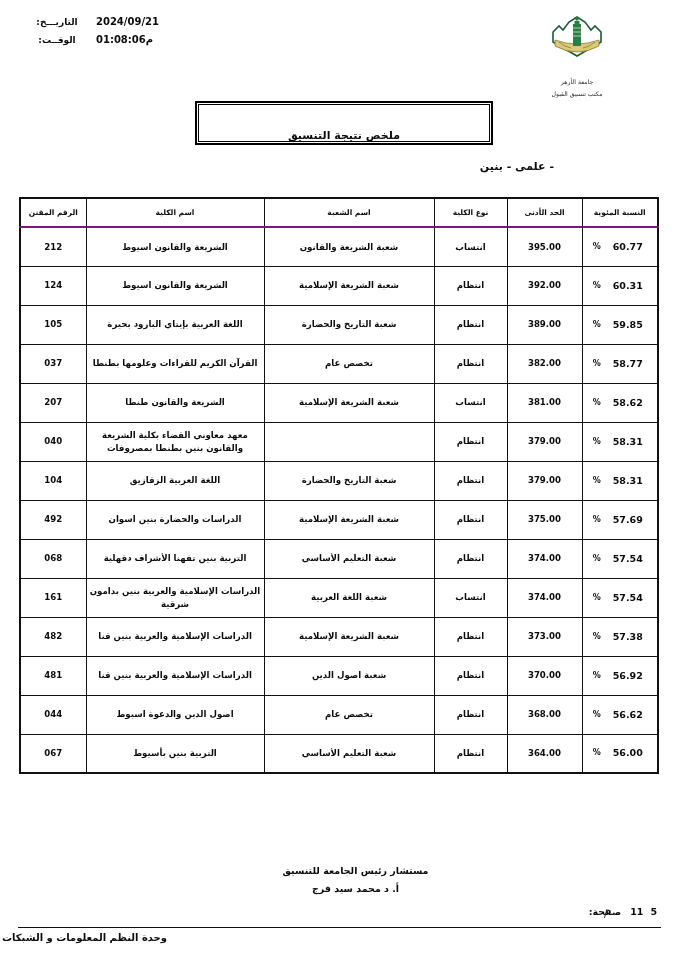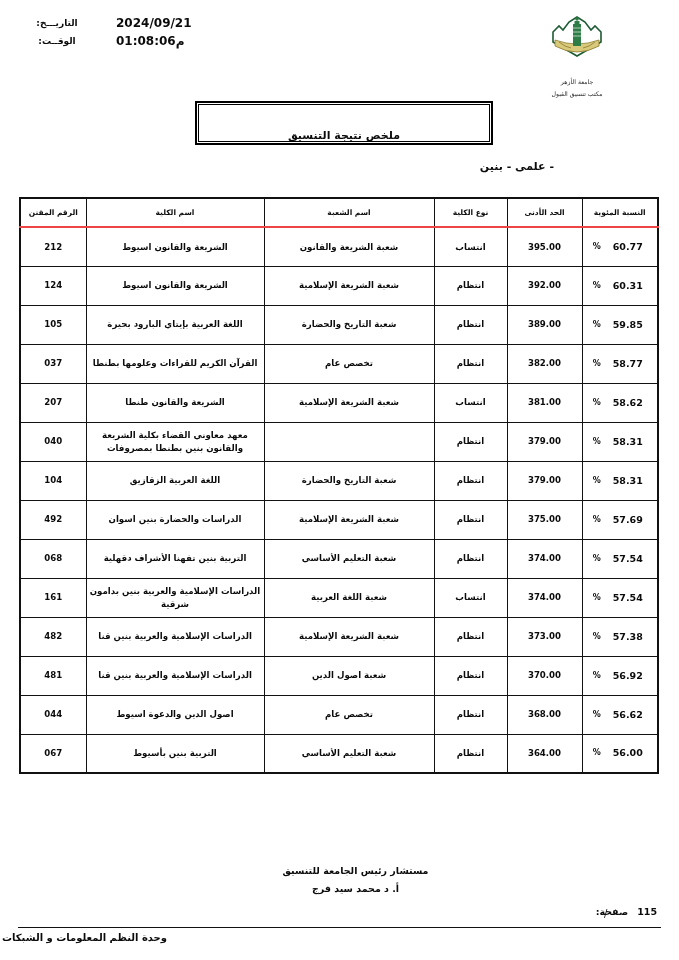--- a/index.html
+++ b/index.html
@@ -38,25 +38,24 @@
   .meta-row.r2 { top: 20px; left: 28px; }
   .meta-label {
     width: 58px;
     text-align: center;
     font-size: 9px;
     letter-spacing: 1.2px;
     direction: rtl;
   }
   .meta-value {
     direction: ltr;
-    font-size: 12px;
+    font-size: 10px;
     font-weight: bold;
     min-width: 72px;
     text-align: left;
-    margin-left: 20px;
   }
 
   
   .brand {
     position: absolute;
     top: 12px;
     right: 42px;
     width: 120px;
     text-align: center;
   }
@@ -125,21 +124,21 @@
     text-align: center;
     vertical-align: middle;
     padding: 2px 3px;
     box-sizing: border-box;
   }
   table.result thead th {
     height: 29px;
     font-size: 7.5px;
     font-weight: bold;
     letter-spacing: .9px;
-    border-bottom: 2px solid #ef4444;
+    border-bottom: 2px solid #701a75;
   }
   table.result tbody td {
     height: 39px;
     font-size: 8.6px;
     font-weight: bold;
     line-height: 1.45;
   }
 
   
   col.c-code    { width: 66px; }
@@ -206,21 +205,21 @@
     position: absolute;
     top: 906px;
     right: 22px;
     display: flex;
     align-items: center;
     gap: 9px;
     font-size: 9.5px;
     font-weight: bold;
   }
   .footer-right .pg-label { letter-spacing: .5px; }
-  .footer-right .pg-nums { direction: ltr; display: flex; }
+  .footer-right .pg-nums { direction: ltr; display: flex; gap: 7px; }
 </style>
 </head>
 <body>
 
 <div class="meta">
   <div class="meta-row r1">
     <span class="meta-value">2024/09/21</span>
     <span class="meta-label">التاريـــخ:</span>
   </div>
   <div class="meta-row r2">

